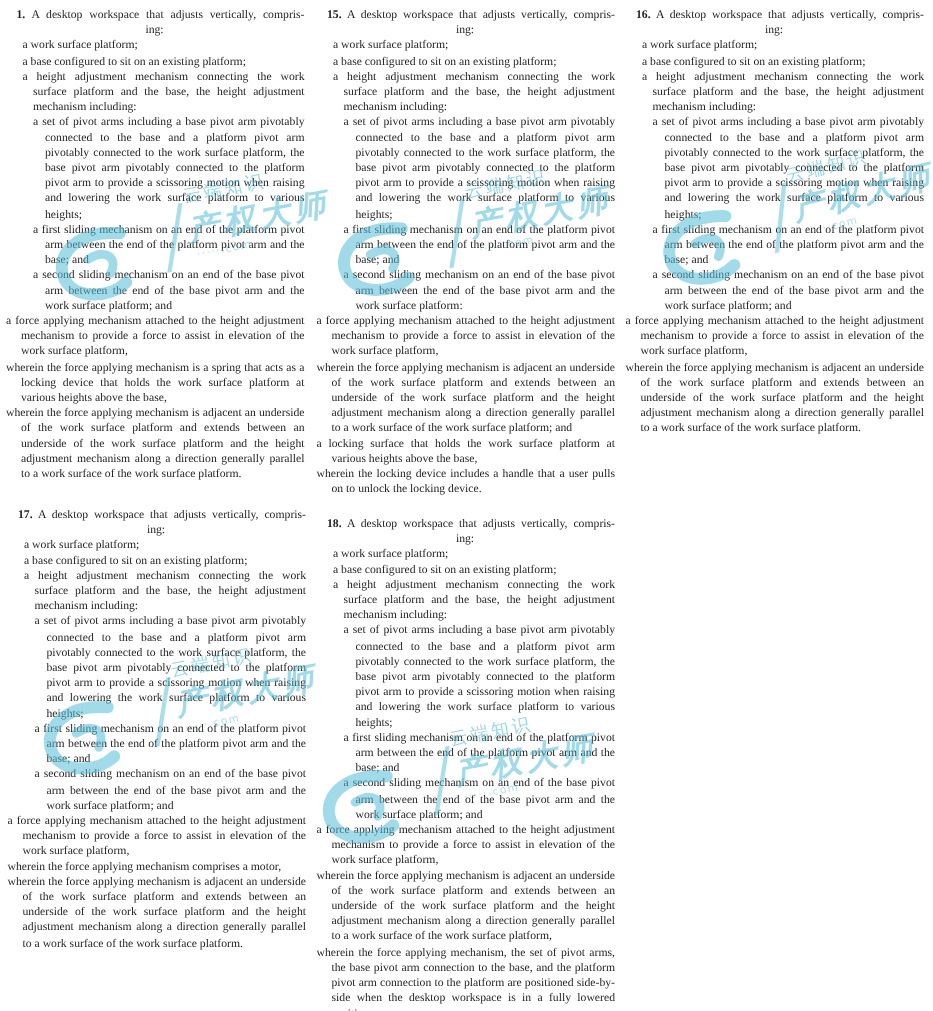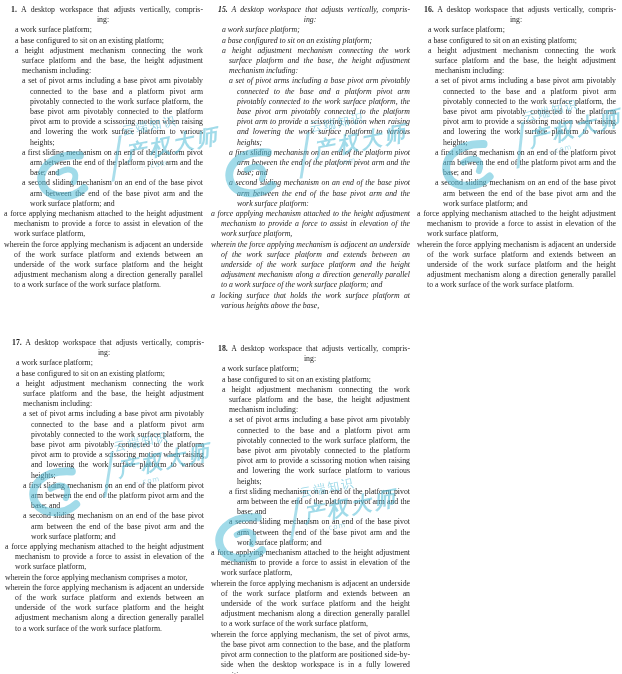--- a/index.html
+++ b/index.html
@@ -36,35 +36,37 @@
   <div class="col" style="left:3px;top:5px;">
     <div class="lead1"><span class="cnum">1.</span><span> A desktop workspace that adjusts vertically, compris-</span></div>
     <div class="lead2">ing:</div>
     <p class="it l1">a work surface platform;</p>
     <p class="it l1">a base configured to sit on an existing platform;</p>
     <p class="it l1">a height adjustment mechanism connecting the work surface platform and the base, the height adjustment mechanism including:</p>
     <p class="it l2">a set of pivot arms including a base pivot arm pivotably connected to the base and a platform pivot arm pivotably connected to the work surface platform, the base pivot arm pivotably connected to the platform pivot arm to provide a scissoring motion when raising and lowering the work surface platform to various heights;</p>
     <p class="it l2 gap">a first sliding mechanism on an end of the platform pivot arm between the end of the platform pivot arm and the base; and</p>
     <p class="it l2">a second sliding mechanism on an end of the base pivot arm between the end of the base pivot arm and the work surface platform; and</p>
     <p class="it l0">a force applying mechanism attached to the height adjustment mechanism to provide a force to assist in elevation of the work surface platform,</p>
+    <p class="it l0">wherein the force applying mechanism is a spring that acts as a locking device that holds the work surface platform at various heights above the base,</p>
     <p class="it l0">wherein the force applying mechanism is adjacent an underside of the work surface platform and extends between an underside of the work surface platform and the height adjustment mechanism along a direction generally parallel to a work surface of the work surface platform.</p>
   </div>
 
-  <div class="col" style="left:210px;top:5px;font-style:italic;">
+  <div class="col" style="left:210px;top:5px;">
     <div class="lead1"><span class="cnum">15.</span><span> A desktop workspace that adjusts vertically, compris-</span></div>
     <div class="lead2">ing:</div>
     <p class="it l1">a work surface platform;</p>
     <p class="it l1">a base configured to sit on an existing platform;</p>
     <p class="it l1">a height adjustment mechanism connecting the work surface platform and the base, the height adjustment mechanism including:</p>
     <p class="it l2">a set of pivot arms including a base pivot arm pivotably connected to the base and a platform pivot arm pivotably connected to the work surface platform, the base pivot arm pivotably connected to the platform pivot arm to provide a scissoring motion when raising and lowering the work surface platform to various heights;</p>
     <p class="it l2 gap">a first sliding mechanism on an end of the platform pivot arm between the end of the platform pivot arm and the base; and</p>
     <p class="it l2">a second sliding mechanism on an end of the base pivot arm between the end of the base pivot arm and the work surface platform:</p>
     <p class="it l0">a force applying mechanism attached to the height adjustment mechanism to provide a force to assist in elevation of the work surface platform,</p>
     <p class="it l0">wherein the force applying mechanism is adjacent an underside of the work surface platform and extends between an underside of the work surface platform and the height adjustment mechanism along a direction generally parallel to a work surface of the work surface platform; and</p>
     <p class="it l0">a locking surface that holds the work surface platform at various heights above the base,</p>
+    <p class="it l0">wherein the locking device includes a handle that a user pulls on to unlock the locking device.</p>
   </div>
 
   <div class="col" style="left:416px;top:5px;">
     <div class="lead1"><span class="cnum">16.</span><span> A desktop workspace that adjusts vertically, compris-</span></div>
     <div class="lead2">ing:</div>
     <p class="it l1">a work surface platform;</p>
     <p class="it l1">a base configured to sit on an existing platform;</p>
     <p class="it l1">a height adjustment mechanism connecting the work surface platform and the base, the height adjustment mechanism including:</p>
     <p class="it l2">a set of pivot arms including a base pivot arm pivotably connected to the base and a platform pivot arm pivotably connected to the work surface platform, the base pivot arm pivotably connected to the platform pivot arm to provide a scissoring motion when raising and lowering the work surface platform to various heights;</p>
     <p class="it l2 gap">a first sliding mechanism on an end of the platform pivot arm between the end of the platform pivot arm and the base; and</p>

